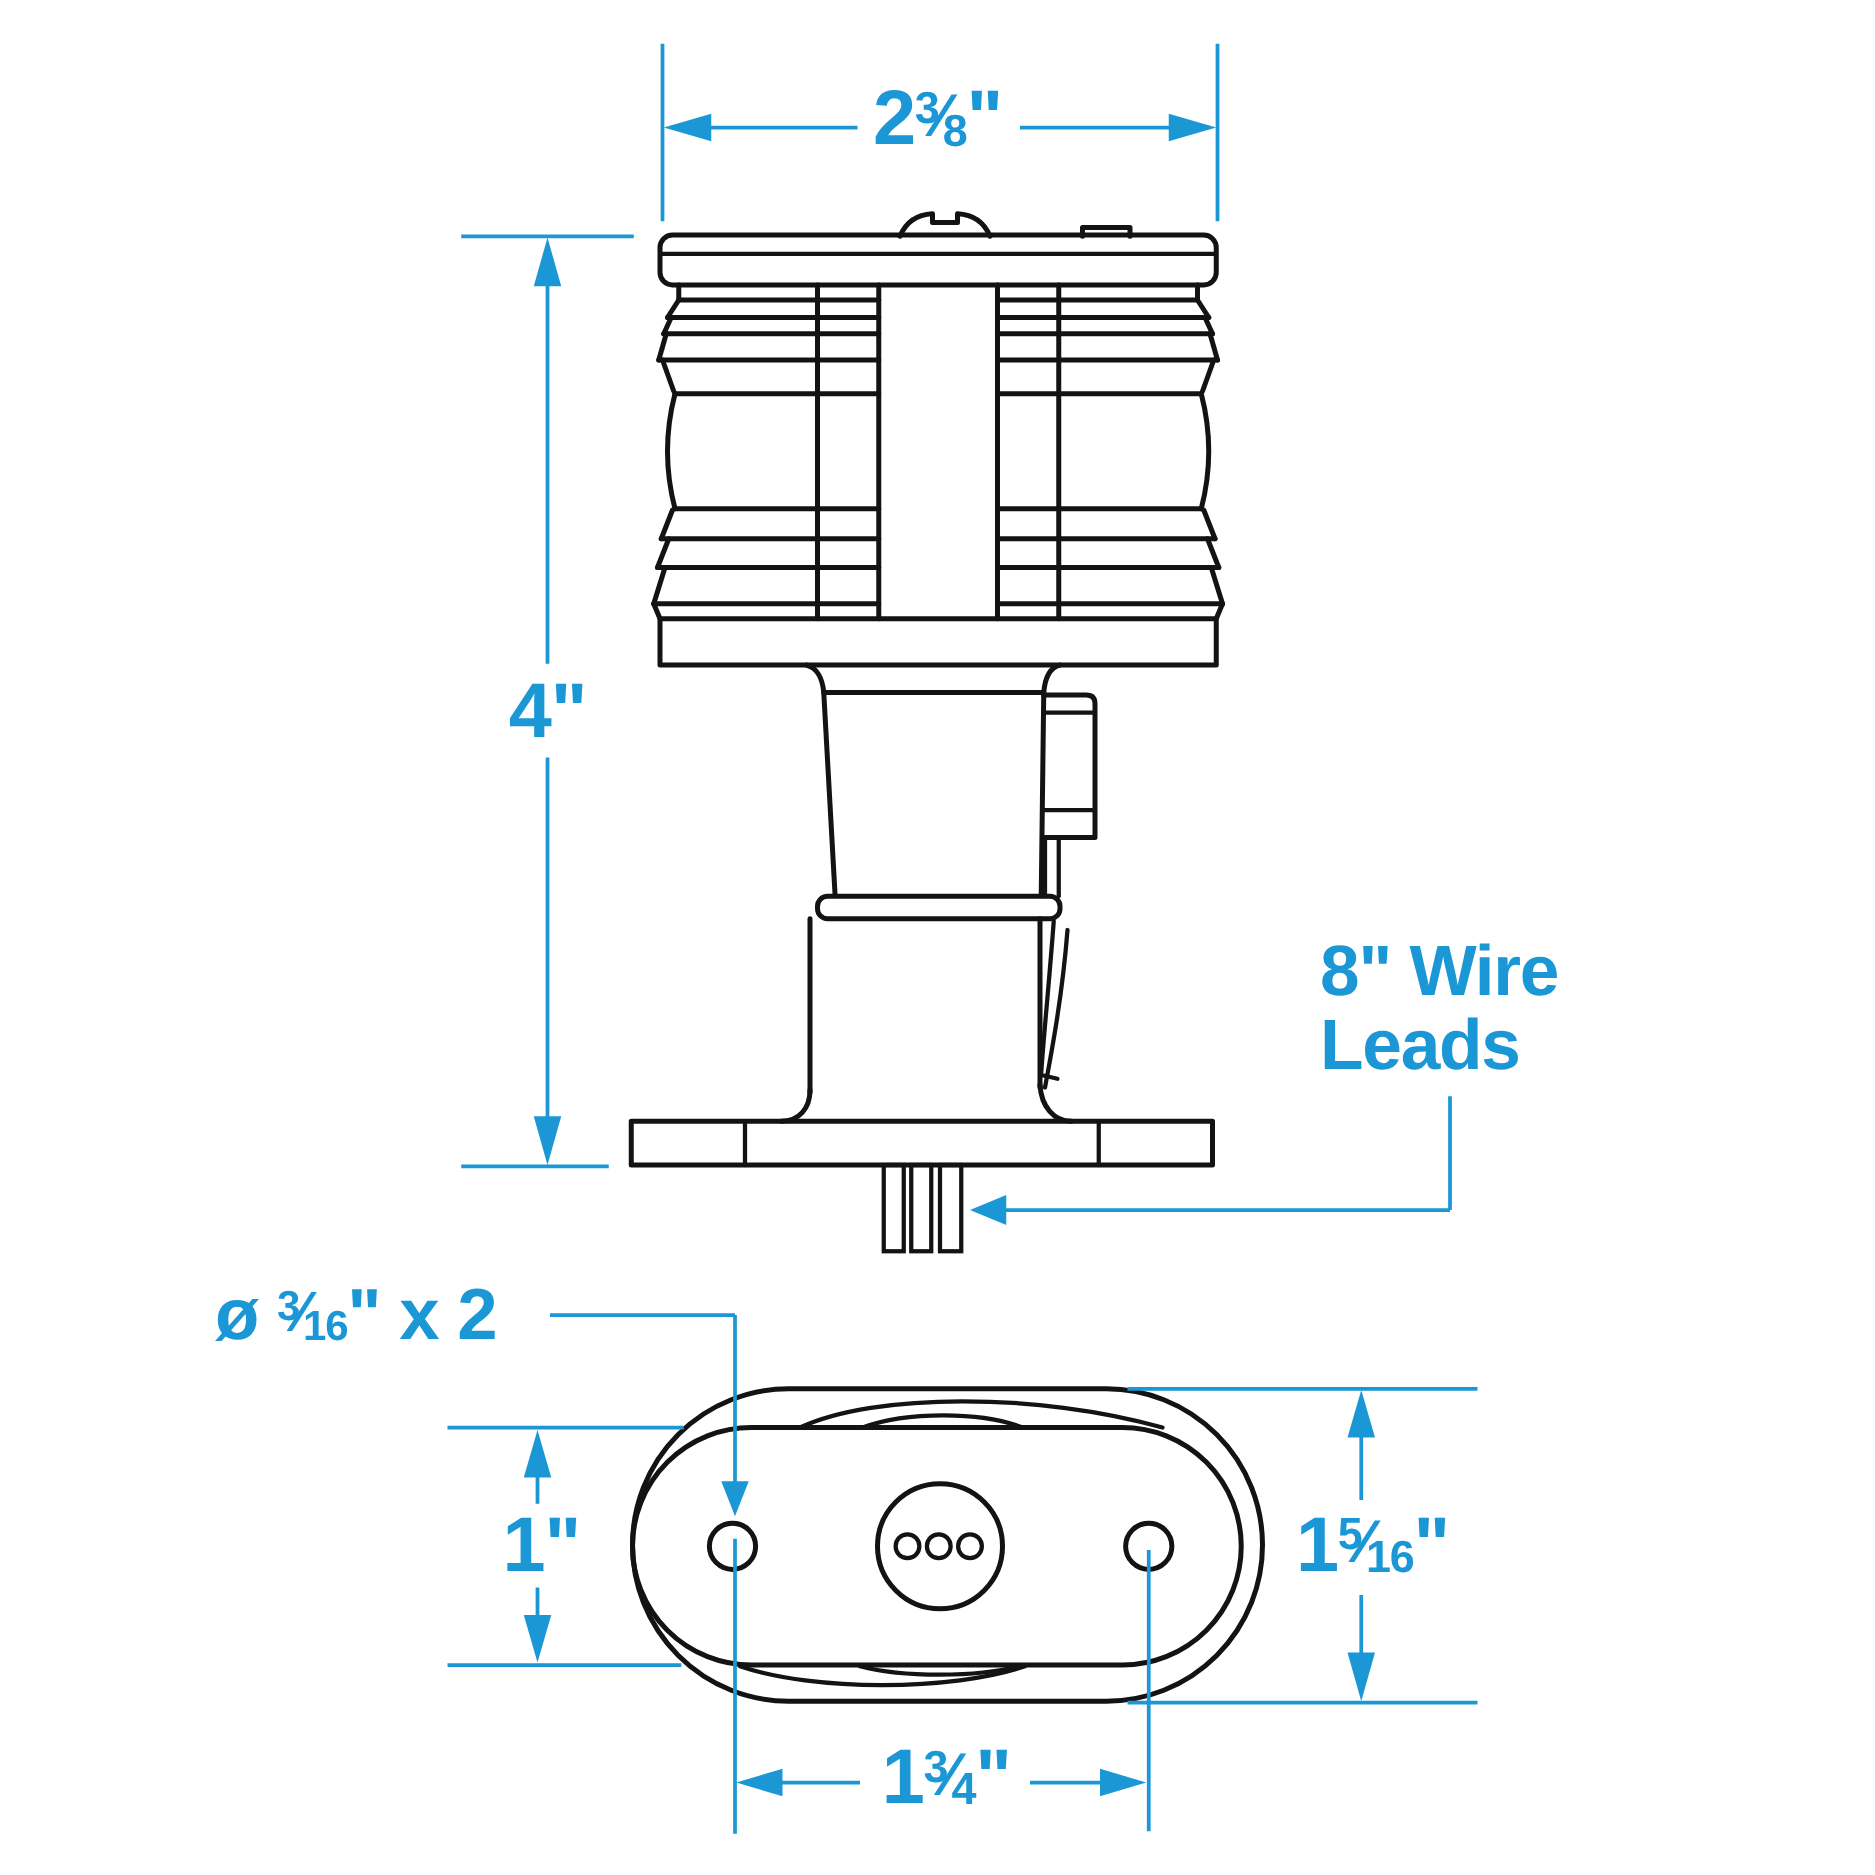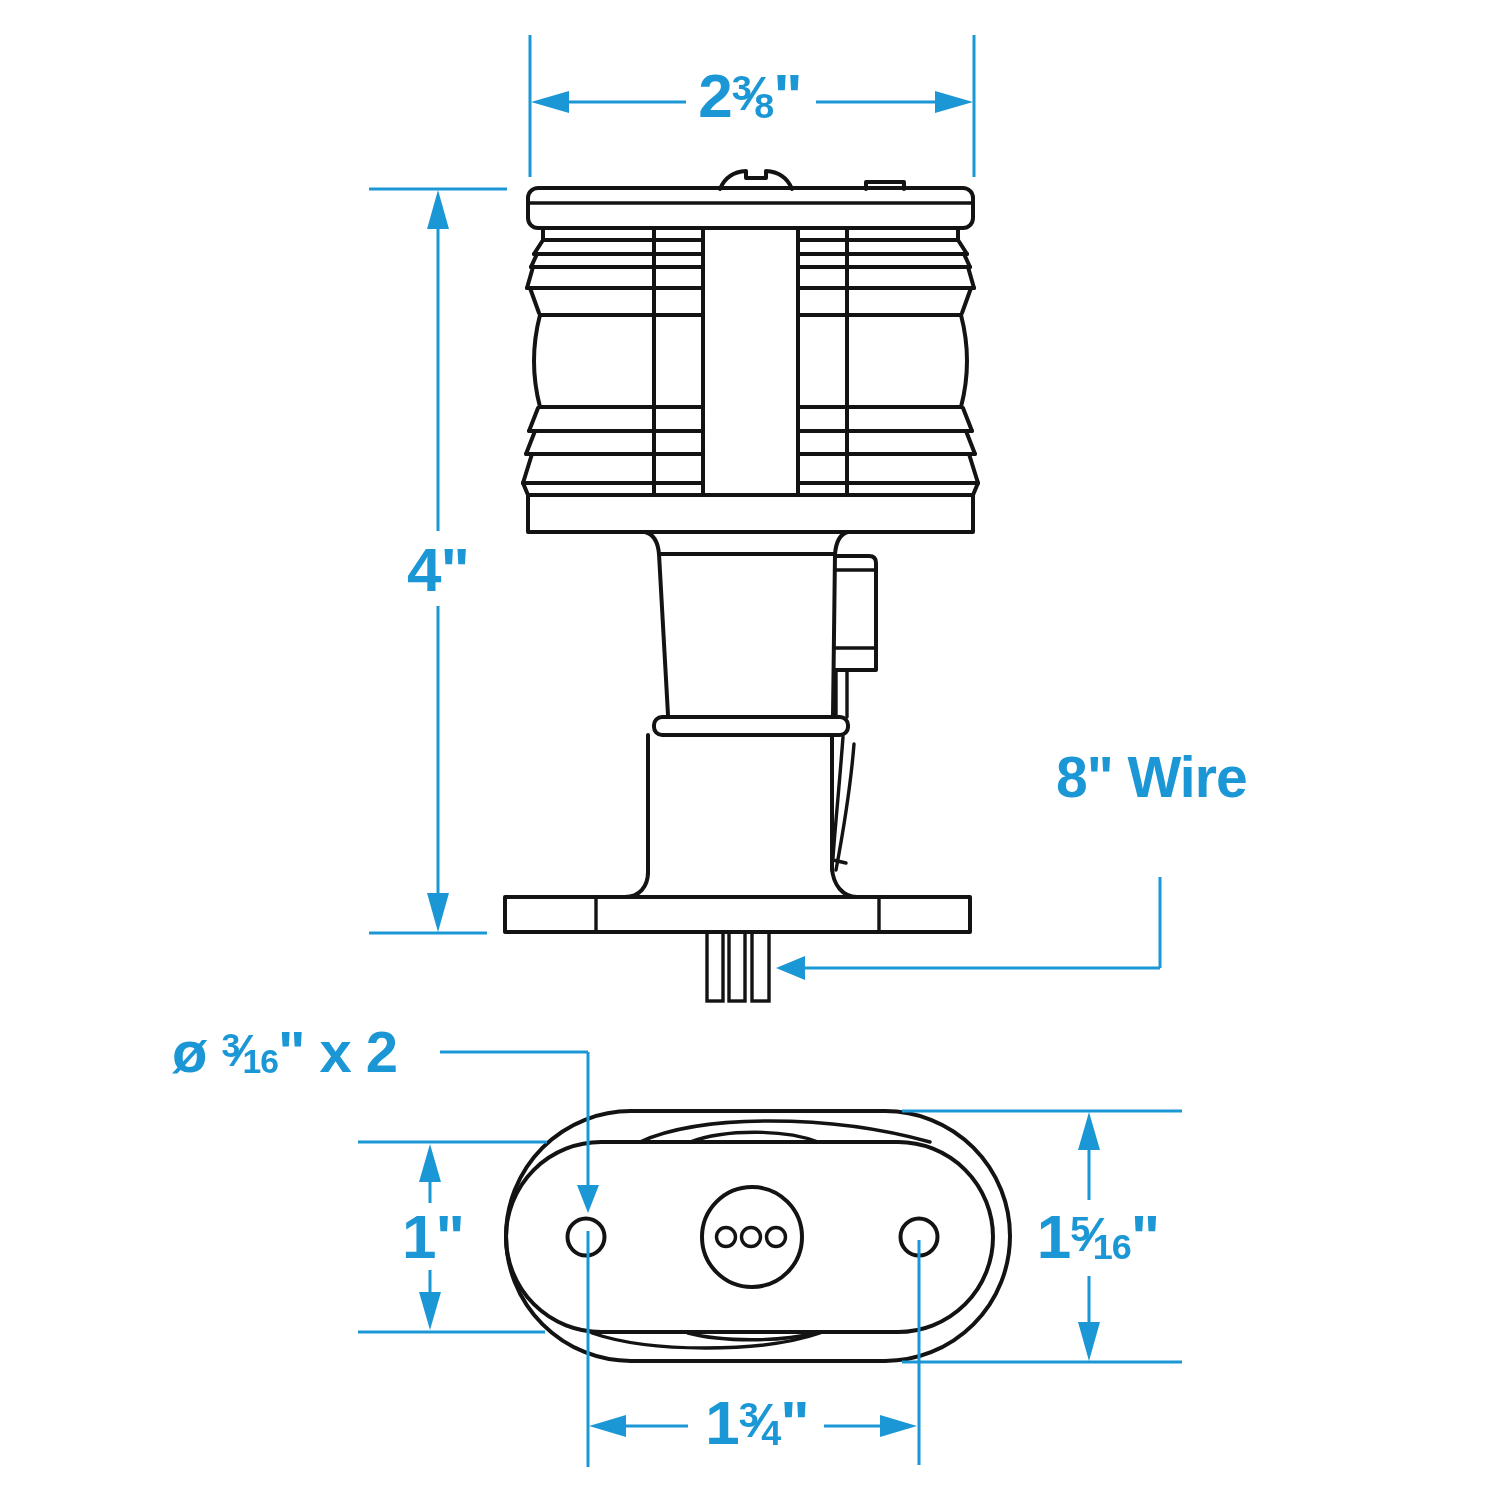--- a/index.html
+++ b/index.html
@@ -211,20 +211,21 @@
   </svg>
 
   <div class="dim-label" style="left:750px;top:95px;">
     <span>2</span><span class="fn">3</span><span class="fs">⁄</span><span class="fd">8</span><span>"</span>
   </div>
 
   <div class="dim-label" style="left:438px;top:569px;">4"</div>
 
   <div class="dim-label corner leads" style="left:1056px;top:748px;">
     <div>8" Wire</div>
+    <div>Leads</div>
   </div>
 
   <div class="dim-label corner" style="left:172px;top:1018px;font-size:58px;">
     <span>ø </span><span class="fn">3</span><span class="fs">⁄</span><span class="fd">16</span><span>" x 2</span>
   </div>
 
   <div class="dim-label" style="left:433px;top:1236px;">1"</div>
 
   <div class="dim-label" style="left:1098px;top:1236px;">
     <span>1</span><span class="fn">5</span><span class="fs">⁄</span><span class="fd">16</span><span>"</span>

